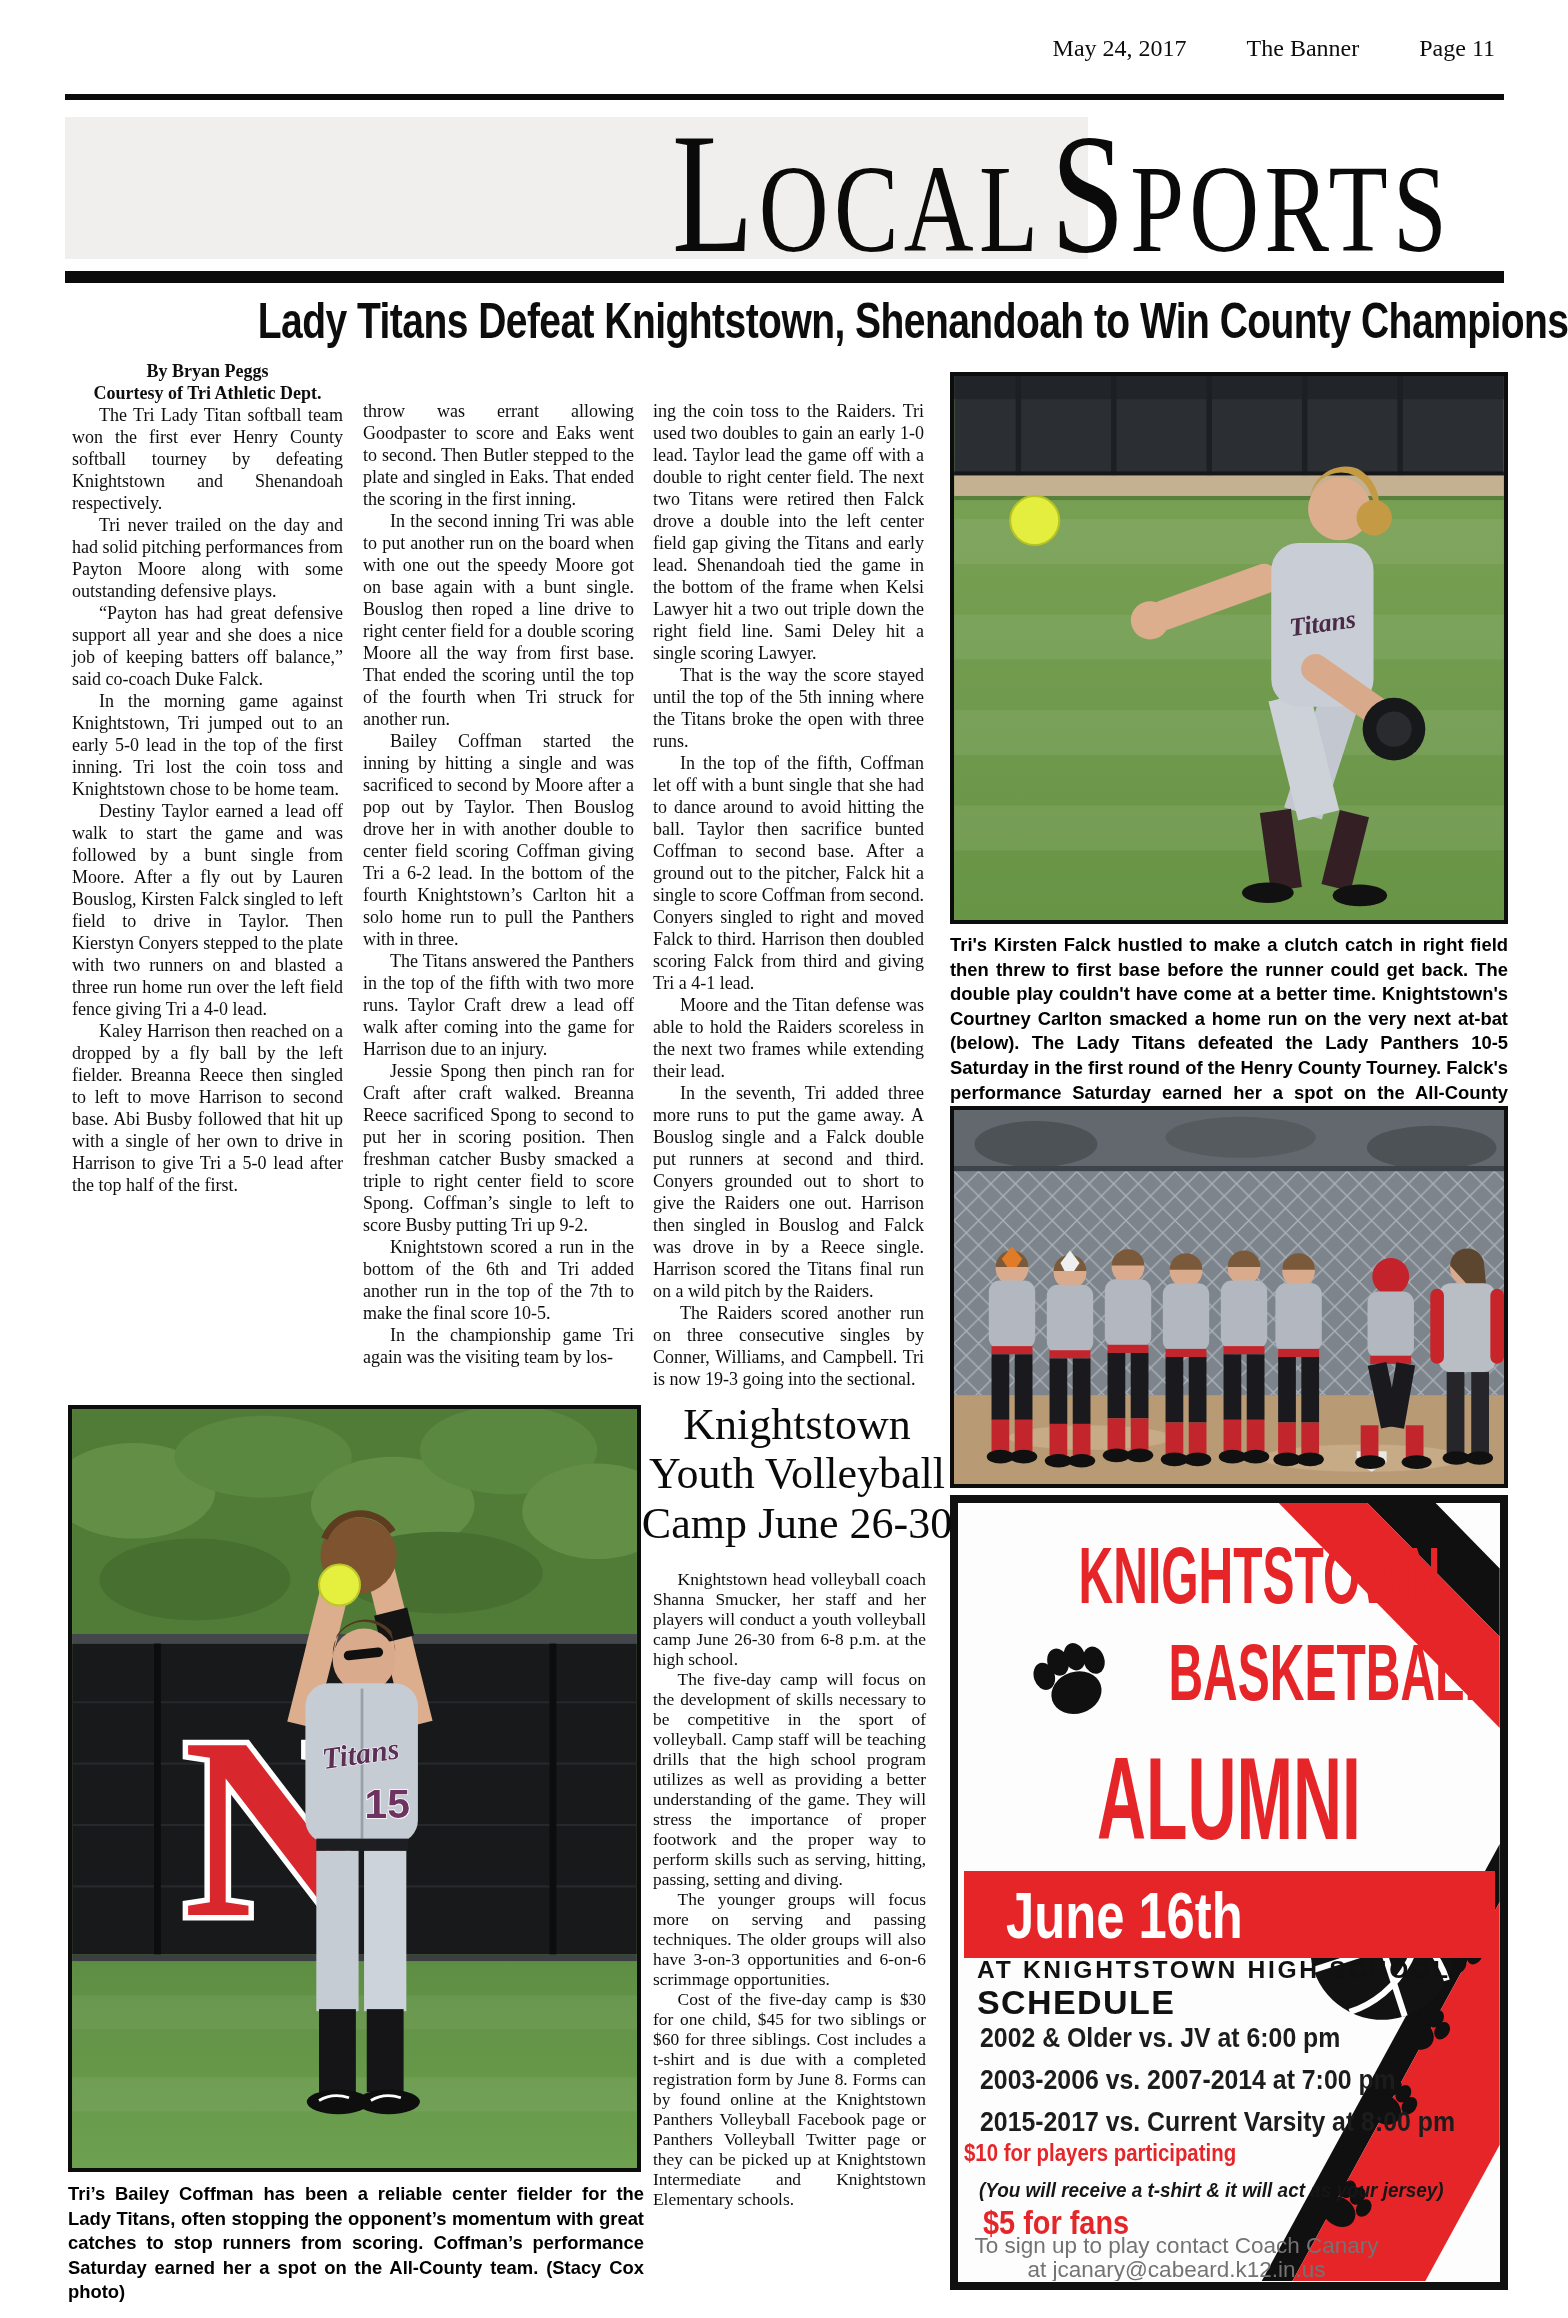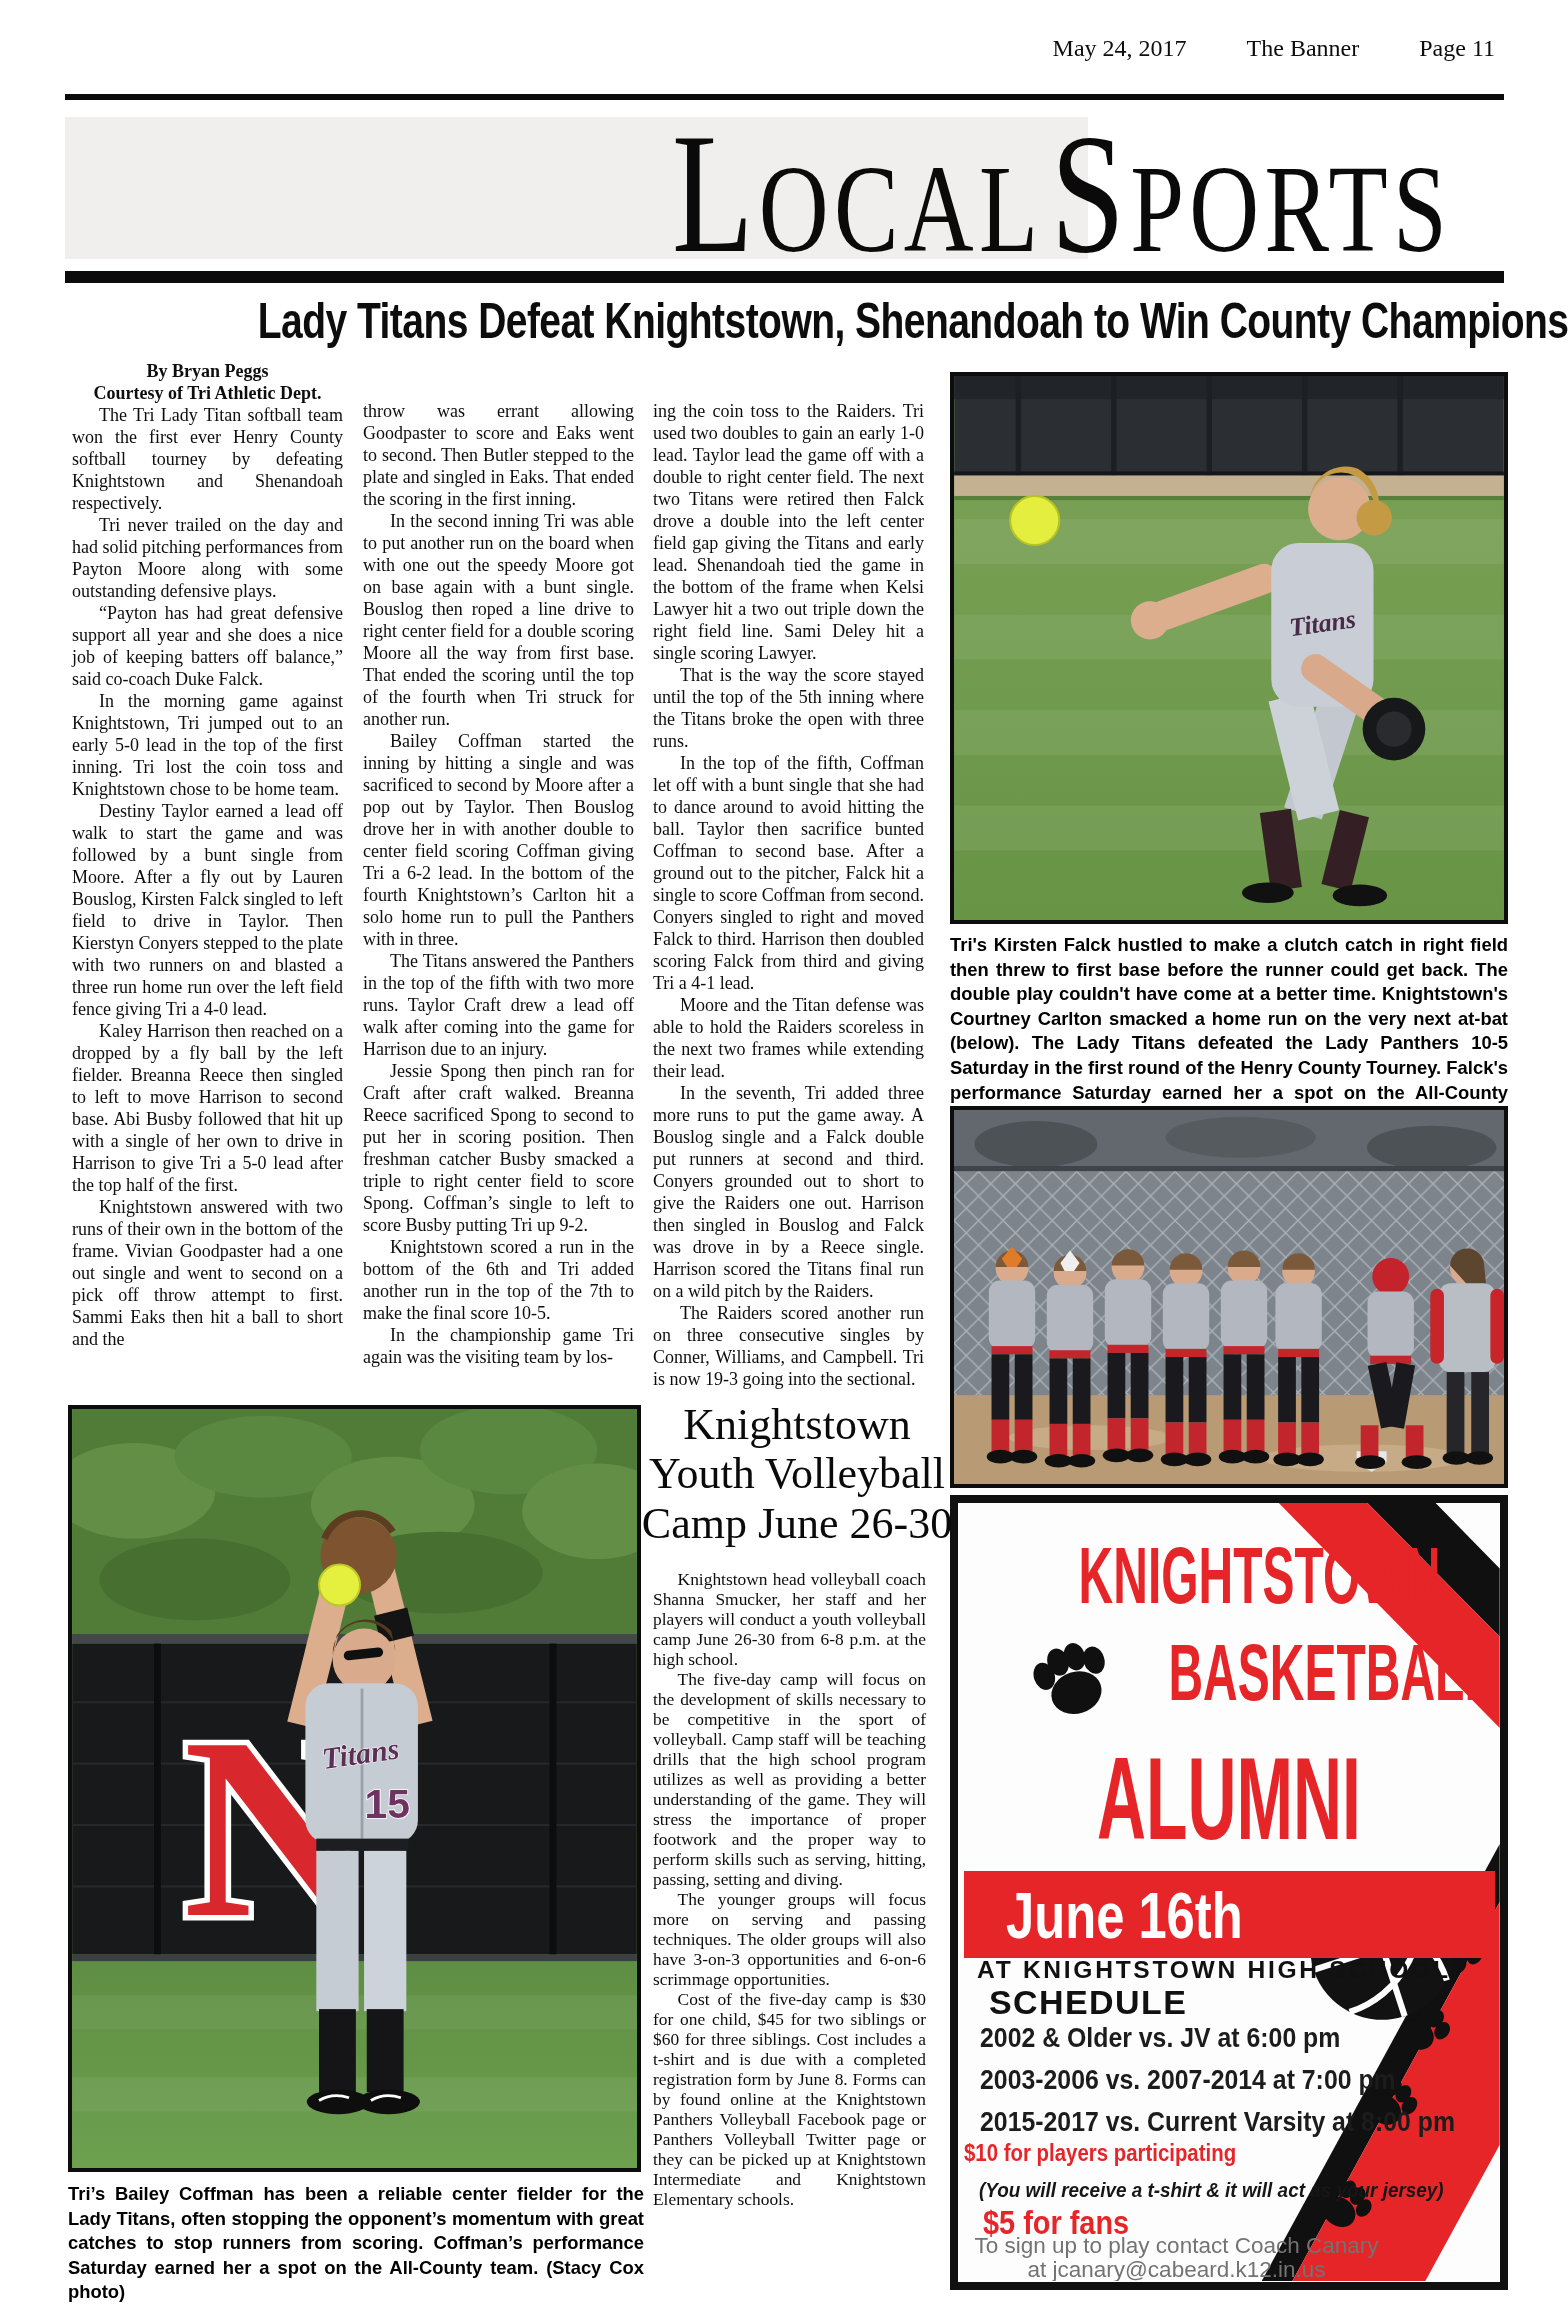--- a/index.html
+++ b/index.html
@@ -48,21 +48,21 @@
   .ad-inner{position:absolute;left:0;top:0;width:542px;height:778px;overflow:hidden;}
   .ad-red{color:#e62529;}
   .cnd{display:inline-block;transform:scaleX(0.6);transform-origin:center;font-weight:bold;}
   .ad-kn{left:0;top:33px;width:437px;text-align:center;font-size:80px;line-height:1;}
   .ad-bb{left:102px;top:130px;width:437px;font-size:80px;line-height:1;}
   .ad-al{left:0;top:237px;width:100%;text-align:center;font-size:117px;line-height:1;}
   .ad-banner{left:5.5px;top:368px;width:531px;height:87px;background:#e62529;}
   .ad-june{left:42px;top:6.8px;font-size:65px;color:#ffffff;font-weight:bold;white-space:nowrap;
            transform:scaleX(0.78);transform-origin:left center;}
   .ad-loc{left:19px;top:453px;font-size:24.6px;font-weight:bold;letter-spacing:2.7px;color:#111;}
-  .ad-sched-title{left:19px;top:480px;font-size:34px;font-weight:bold;letter-spacing:1.4px;color:#111;margin-left:12px;}
+  .ad-sched-title{left:19px;top:480px;font-size:34px;font-weight:bold;letter-spacing:1.4px;color:#111;}
   .ad-sched{left:22px;top:520px;width:478px;}
   .sched-line{font-size:27px;font-weight:bold;color:#1c1c1c;margin:0 0 11px 0;
               transform:scaleX(0.92);transform-origin:left;white-space:nowrap;}
   .ad-p1{left:6px;top:636px;font-size:24px;white-space:nowrap;}
   .ad-p1 span,.ad-p2 span{display:inline-block;transform:scaleX(0.85);transform-origin:left;font-weight:bold;}
   .ad-note{left:20.5px;top:675px;font-size:21px;font-style:italic;font-weight:bold;white-space:nowrap;
            transform:scaleX(0.9);transform-origin:left;color:#161616;}
   .ad-p2{left:24.6px;top:700px;font-size:34px;white-space:nowrap;}
   .ad-signup{left:0px;top:731px;width:437px;text-align:center;font-size:22.5px;line-height:24px;color:#737373;}
 </style>
@@ -92,21 +92,20 @@
   <div class="abs col" style="left:72px;top:360px;">
     <p class="byline">By Bryan Peggs</p>
     <p class="byline">Courtesy of Tri Athletic Dept.</p>
     <div>
         <p>The Tri Lady Titan softball team won the first ever Henry County softball tourney by defeating Knightstown and Shenandoah respectively.</p>
         <p>Tri never trailed on the day and had solid pitching performances from Payton Moore along with some outstanding defensive plays.</p>
         <p>“Payton has had great defensive support all year and she does a nice job of keeping batters off balance,” said co-coach Duke Falck.</p>
         <p>In the morning game against Knightstown, Tri jumped out to an early 5-0 lead in the top of the first inning. Tri lost the coin toss and Knightstown chose to be home team.</p>
         <p>Destiny Taylor earned a lead off walk to start the game and was followed by a bunt single from Moore. After a fly out by Lauren Bouslog, Kirsten Falck singled to left field to drive in Taylor. Then Kierstyn Conyers stepped to the plate with two runners on and blasted a three run home run over the left field fence giving Tri a 4-0 lead.</p>
         <p>Kaley Harrison then reached on a dropped by a fly ball by the left fielder. Breanna Reece then singled to left to move Harrison to second base. Abi Busby followed that hit up with a single of her own to drive in Harrison to give Tri a 5-0 lead after the top half of the first.</p>
-        <p>Knightstown answered with two runs of their own in the bottom of the frame. Vivian Goodpaster had a one out single and went to second on a pick off throw attempt to first. Sammi Eaks then hit a ball to short and the</p>
       </div>
   </div>
   <div class="abs col cont" style="left:363px;top:360px;">
       <p>throw was errant allowing Goodpaster to score and Eaks went to second. Then Butler stepped to the plate and singled in Eaks. That ended the scoring in the first inning.</p>
       <p>In the second inning Tri was able to put another run on the board when with one out the speedy Moore got on base again with a bunt single. Bouslog then roped a line drive to right center field for a double scoring Moore all the way from first base. That ended the scoring until the top of the fourth when Tri struck for another run.</p>
       <p>Bailey Coffman started the inning by hitting a single and was sacrificed to second by Moore after a pop out by Taylor. Then Bouslog drove her in with another double to center field scoring Coffman giving Tri a 6-2 lead. In the bottom of the fourth Knightstown’s Carlton hit a solo home run to pull the Panthers with in three.</p>
       <p>The Titans answered the Panthers in the top of the fifth with two more runs. Taylor Craft drew a lead off walk after coming into the game for Harrison due to an injury.</p>
       <p>Jessie Spong then pinch ran for Craft after craft walked. Breanna Reece sacrificed Spong to second to put her in scoring position. Then freshman catcher Busby smacked a triple to right center field to score Spong. Coffman’s single to left to score Busby putting Tri up 9-2.</p>
       <p>Knightstown scored a run in the bottom of the 6th and Tri added another run in the top of the 7th to make the final score 10-5.</p>
       <p>In the championship game Tri again was the visiting team by los-</p>

